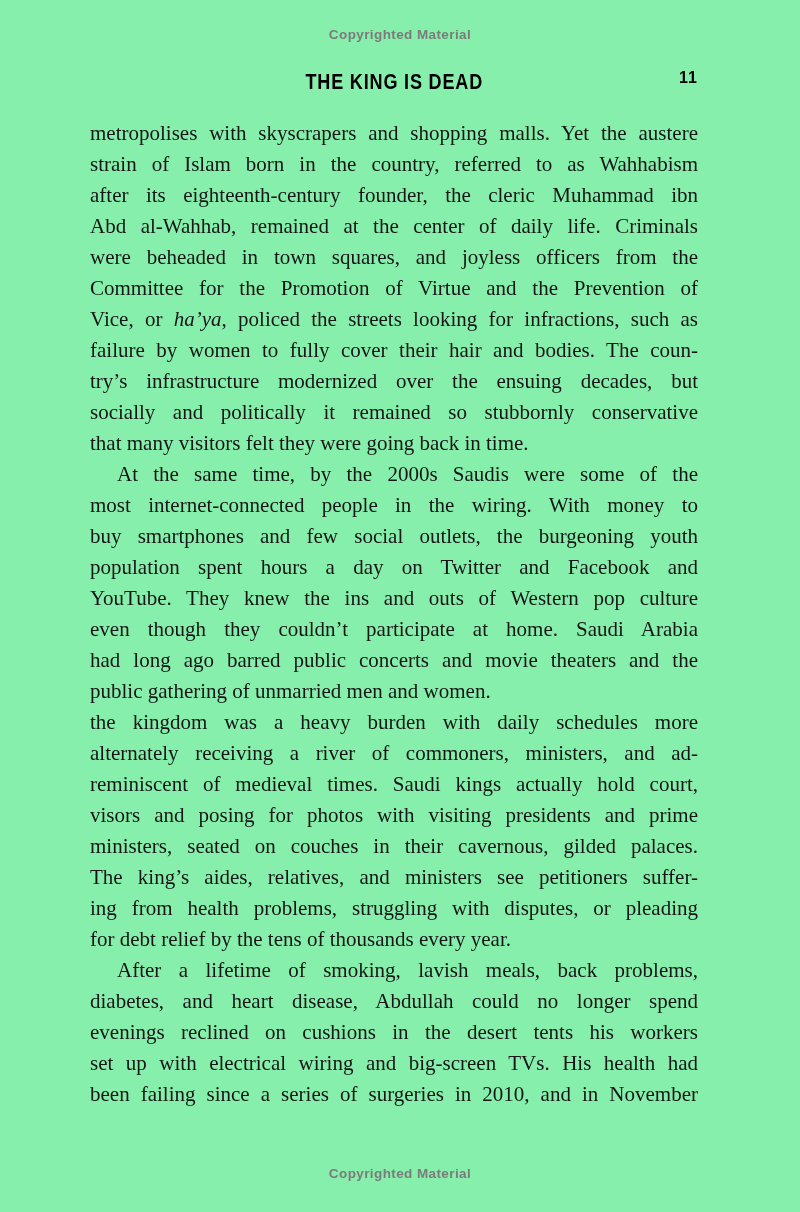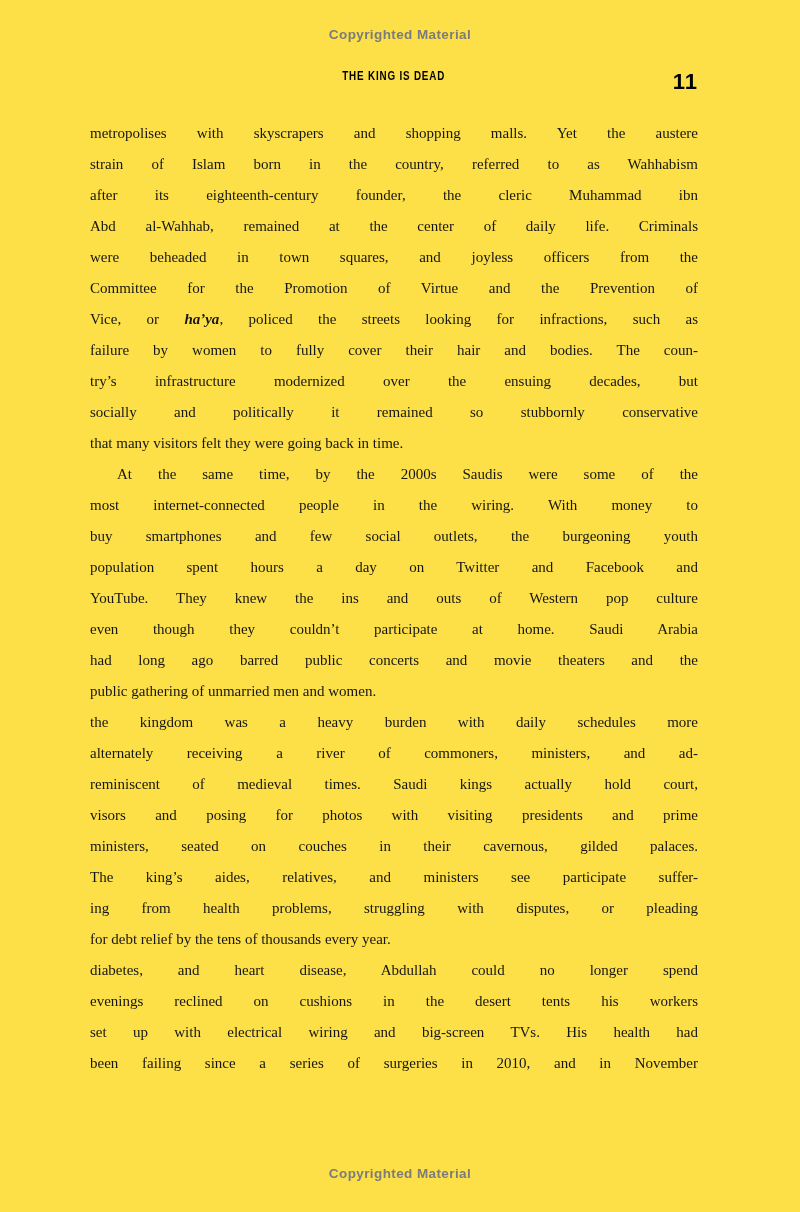--- a/index.html
+++ b/index.html
@@ -4,21 +4,21 @@
 <style>
   html, body {
     margin: 0;
     padding: 0;
     background: #ffffff;
   }
   .page {
     position: relative;
     width: 800px;
     height: 1212px;
-    background: #fde047;
+    background: #86efac;
     overflow: hidden;
     font-family: "Liberation Serif", serif;
   }
   .notice {
     position: absolute;
     left: 0;
     width: 100%;
     text-align: center;
     font-family: "Liberation Sans", sans-serif;
     font-weight: 700;
@@ -37,55 +37,55 @@
     height: 24px;
     color: #000000;
     font-family: "Liberation Sans", sans-serif;
     font-weight: 700;
   }
   .chapter-title {
     position: absolute;
     left: 0;
     right: 0;
     text-align: center;
-    font-size: 12px;
+    font-size: 22px;
     letter-spacing: 1px;
   }
   .chapter-title .squeeze {
     display: inline-block;
     transform: scaleX(0.82);
     transform-origin: center;
   }
   .page-number {
     position: absolute;
     right: 0;
     top: 0;
-    font-size: 22px;
+    font-size: 16px;
     letter-spacing: 1px;
   }
 
   .body-text {
     position: absolute;
     top: 118px;
     left: 90px;
     width: 608px;
-    font-size: 15px;
+    font-size: 21px;
     line-height: 31px;
     color: #161616;
   }
   .para { margin: 0; padding: 0; }
   .line {
     text-align: justify;
     text-align-last: justify;
     white-space: nowrap;
     height: 31px;
   }
   .line.lastline { text-align-last: left; }
   .line.indent { text-indent: 27px; }
-  .it { font-style: italic; font-weight: bold; }
+  .it { font-style: italic; }
 </style>
 </head>
 <body>
 
 <div class="page">
 
   <div class="notice notice-top">Copyrighted Material</div>
 
   <div class="running-header">
     <div class="chapter-title">
@@ -117,25 +117,26 @@
         <div class="line"><span>even though they couldn’t participate at home. Saudi Arabia</span></div>
         <div class="line"><span>had long ago barred public concerts and movie theaters and the</span></div>
         <div class="line lastline"><span>public gathering of unmarried men and women.</span></div>
       </div>
       <div class="para">
         <div class="line"><span>the kingdom was a heavy burden with daily schedules more</span></div>
         <div class="line"><span>alternately receiving a river of commoners, ministers, and ad-</span></div>
         <div class="line"><span>reminiscent of medieval times. Saudi kings actually hold court,</span></div>
         <div class="line"><span>visors and posing for photos with visiting presidents and prime</span></div>
         <div class="line"><span>ministers, seated on couches in their cavernous, gilded palaces.</span></div>
-        <div class="line"><span>The king’s aides, relatives, and ministers see participate suffer-</span></div>
+        <div class="line"><span>The king’s aides, relatives, and ministers see petitioners suffer-</span></div>
         <div class="line"><span>ing from health problems, struggling with disputes, or pleading</span></div>
         <div class="line lastline"><span>for debt relief by the tens of thousands every year.</span></div>
       </div>
       <div class="para">
+        <div class="line indent"><span>After a lifetime of smoking, lavish meals, back problems,</span></div>
         <div class="line"><span>diabetes, and heart disease, Abdullah could no longer spend</span></div>
         <div class="line"><span>evenings reclined on cushions in the desert tents his workers</span></div>
         <div class="line"><span>set up with electrical wiring and big-screen TVs. His health had</span></div>
         <div class="line"><span>been failing since a series of surgeries in 2010, and in November</span></div>
       </div>
     </div>
 
   <div class="notice notice-bottom">Copyrighted Material</div>
 
 </div>

